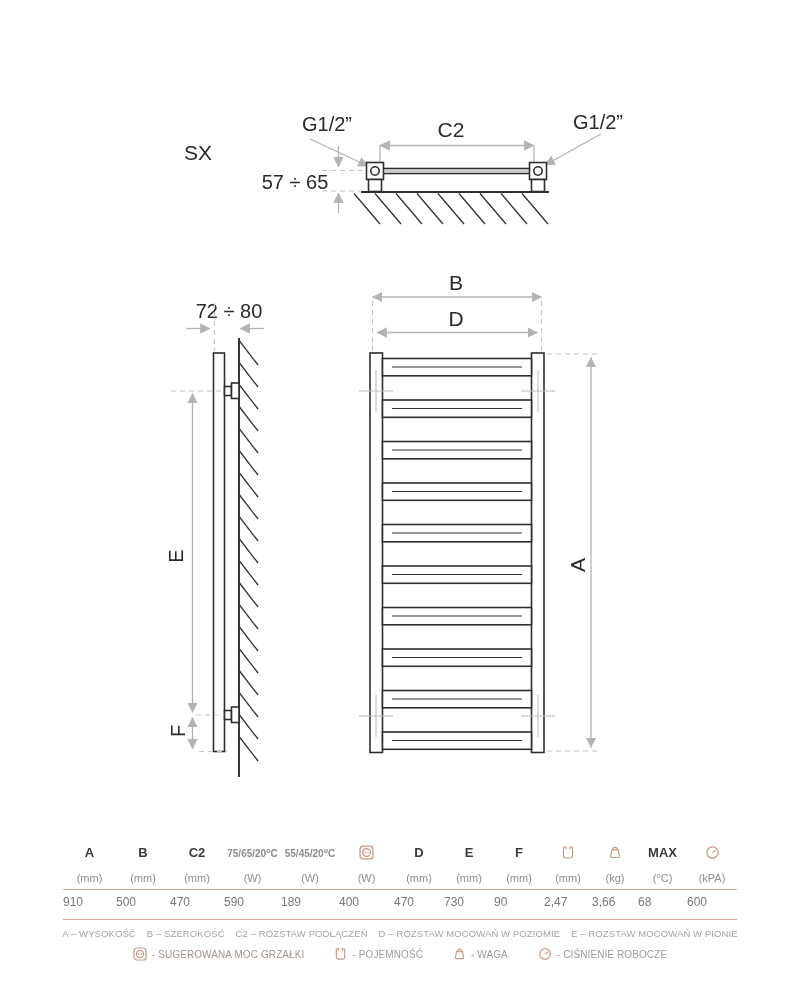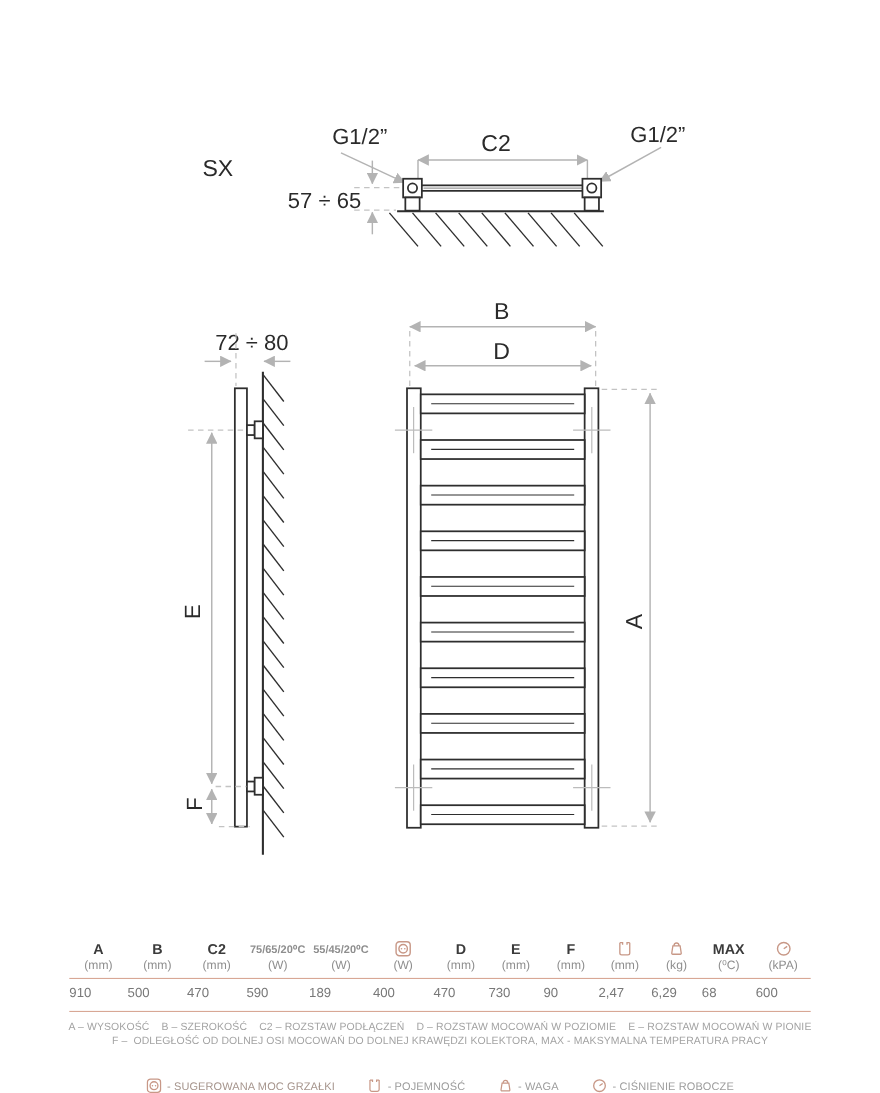--- a/index.html
+++ b/index.html
@@ -16,29 +16,29 @@
   .cross{stroke:#bcbcbc;stroke-width:1.1;}
   .grayline{stroke:#9a9a9a;stroke-width:1.1;}
   text.dlabel{font-family:"Liberation Sans","DejaVu Sans",sans-serif;font-size:20px;fill:#2a2a2a;}
   text.big{font-size:21px;}
   
   .spec-table{position:absolute;left:63px;top:847px;width:674px;}
   .trow{display:grid;grid-template-columns:53px 54px 54px 57px 58px 55px 50px 50px 50px 48px 46px 49px 50px;}
   .hcell{display:flex;flex-direction:column;align-items:center;justify-content:flex-end;height:38px;}
   .hlbl{font-size:13px;font-weight:bold;color:#3b3b3b;line-height:15px;}
   .hsmall{font-size:10px;color:#8e8e8e;line-height:13px;font-weight:bold;}
-  .hunit{font-size:11px;color:#8e8e8e;line-height:14px;margin-top:1px;}
+  .hunit{font-size:11px;color:#8e8e8e;line-height:14px;margin-top:11px;}
   .hicon{height:15px;display:flex;align-items:flex-end;}
   .divline{border-top:1.5px solid #d8a795;margin-top:4px;}
   .vcell{font-size:12px;color:#787878;padding:5px 0 6px 0;}
   
   .legend{position:absolute;left:0;top:928px;width:800px;text-align:center;}
   .legend-line{font-size:9.5px;color:#a3a3a3;line-height:12.5px;white-space:pre;letter-spacing:0.1px;}
   .legend-icons{margin-top:6px;display:flex;justify-content:center;align-items:center;gap:30px;}
-  .legend-item{display:flex;align-items:center;gap:5px;font-size:10px;color:#9c9c9c;letter-spacing:0.1px;margin-top:21px;}
+  .legend-item{display:flex;align-items:center;gap:5px;font-size:10px;color:#9c9c9c;letter-spacing:0.1px;}
   .legend-item.warm{color:#a5948c;}
   .picto{stroke:#c89887;fill:none;stroke-width:1.2;}
   .picto-dot{fill:#c89887;stroke:none;}
 </style>
 </head>
 <body>
 
 <div class="page">
 
   <svg class="drawing" width="800" height="840" viewBox="0 0 800 840">
@@ -287,30 +287,29 @@
       <div class="vcell">910</div>
       <div class="vcell">500</div>
       <div class="vcell">470</div>
       <div class="vcell">590</div>
       <div class="vcell">189</div>
       <div class="vcell">400</div>
       <div class="vcell">470</div>
       <div class="vcell">730</div>
       <div class="vcell">90</div>
       <div class="vcell">2,47</div>
-      <div class="vcell">6,29</div>
+      <div class="vcell">3,66</div>
       <div class="vcell">68</div>
       <div class="vcell">600</div>
     </div>
     <div class="divline"></div>
   </div>
 
   <div class="legend">
     <div class="legend-line">A – WYSOKOŚĆ    B – SZEROKOŚĆ    C2 – ROZSTAW PODŁĄCZEŃ    D – ROZSTAW MOCOWAŃ W POZIOMIE    E – ROZSTAW MOCOWAŃ W PIONIE</div>
-    <div class="legend-line">F –  ODLEGŁOŚĆ OD DOLNEJ OSI MOCOWAŃ DO DOLNEJ KRAWĘDZI KOLEKTORA, MAX - MAKSYMALNA TEMPERATURA PRACY</div>
     <div class="legend-icons">
       <div class="legend-item warm">
         <span>
           <svg width="14" height="14" viewBox="0 0 14 14">
               <rect class="picto" x="1" y="1" width="12" height="12" rx="2.8"></rect>
               <circle class="picto" cx="7" cy="7" r="3.6"></circle>
               <circle class="picto-dot" cx="5.6" cy="7" r="0.7"></circle>
               <circle class="picto-dot" cx="8.4" cy="7" r="0.7"></circle>
             </svg>
         </span>

